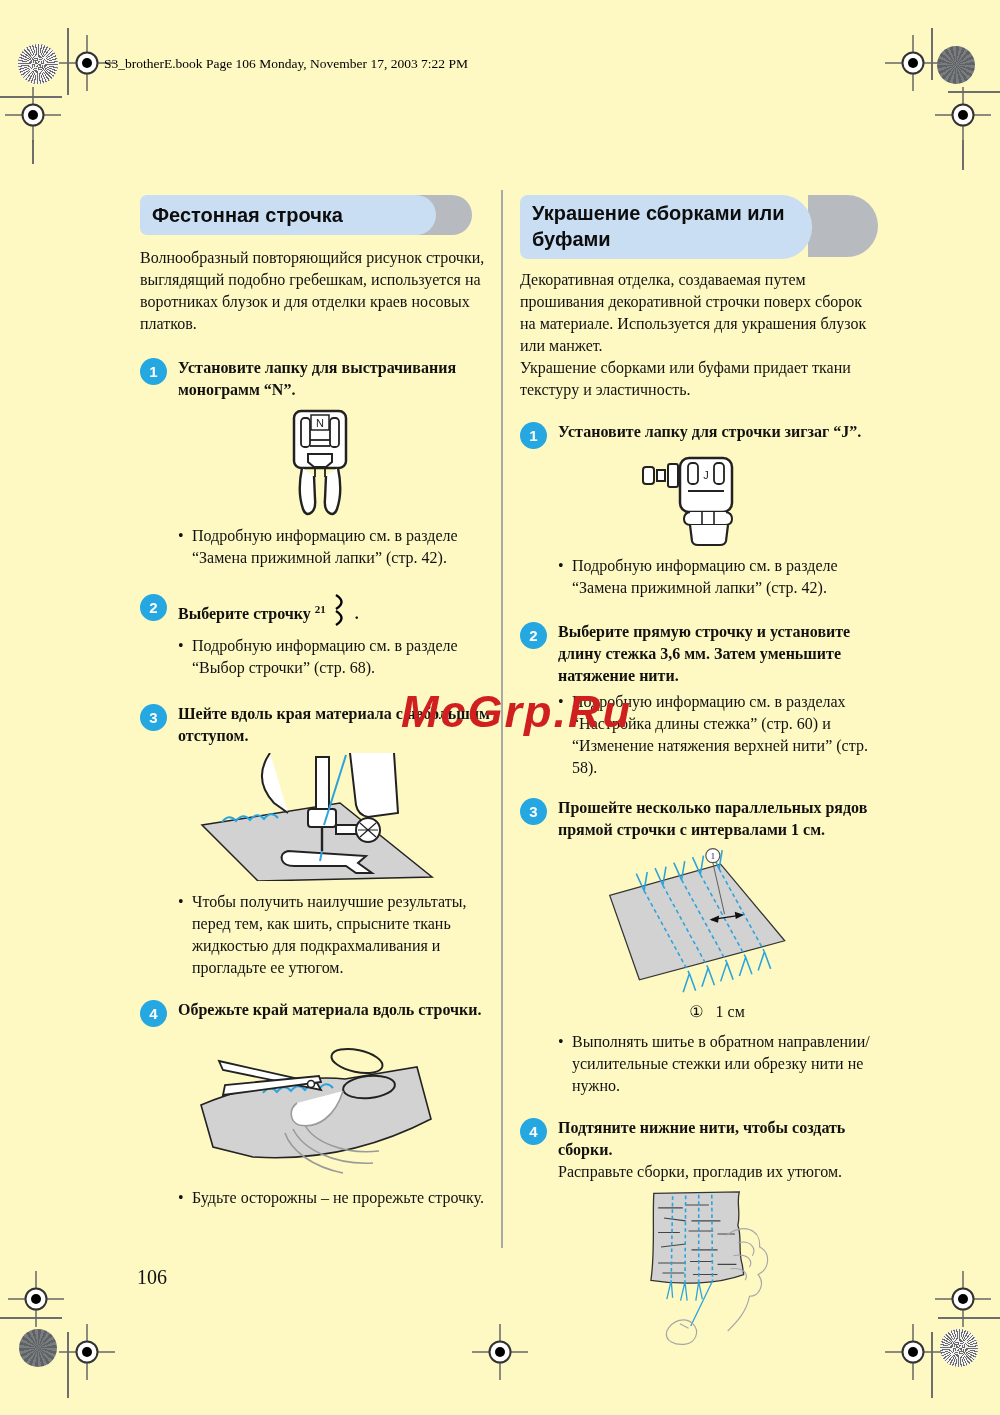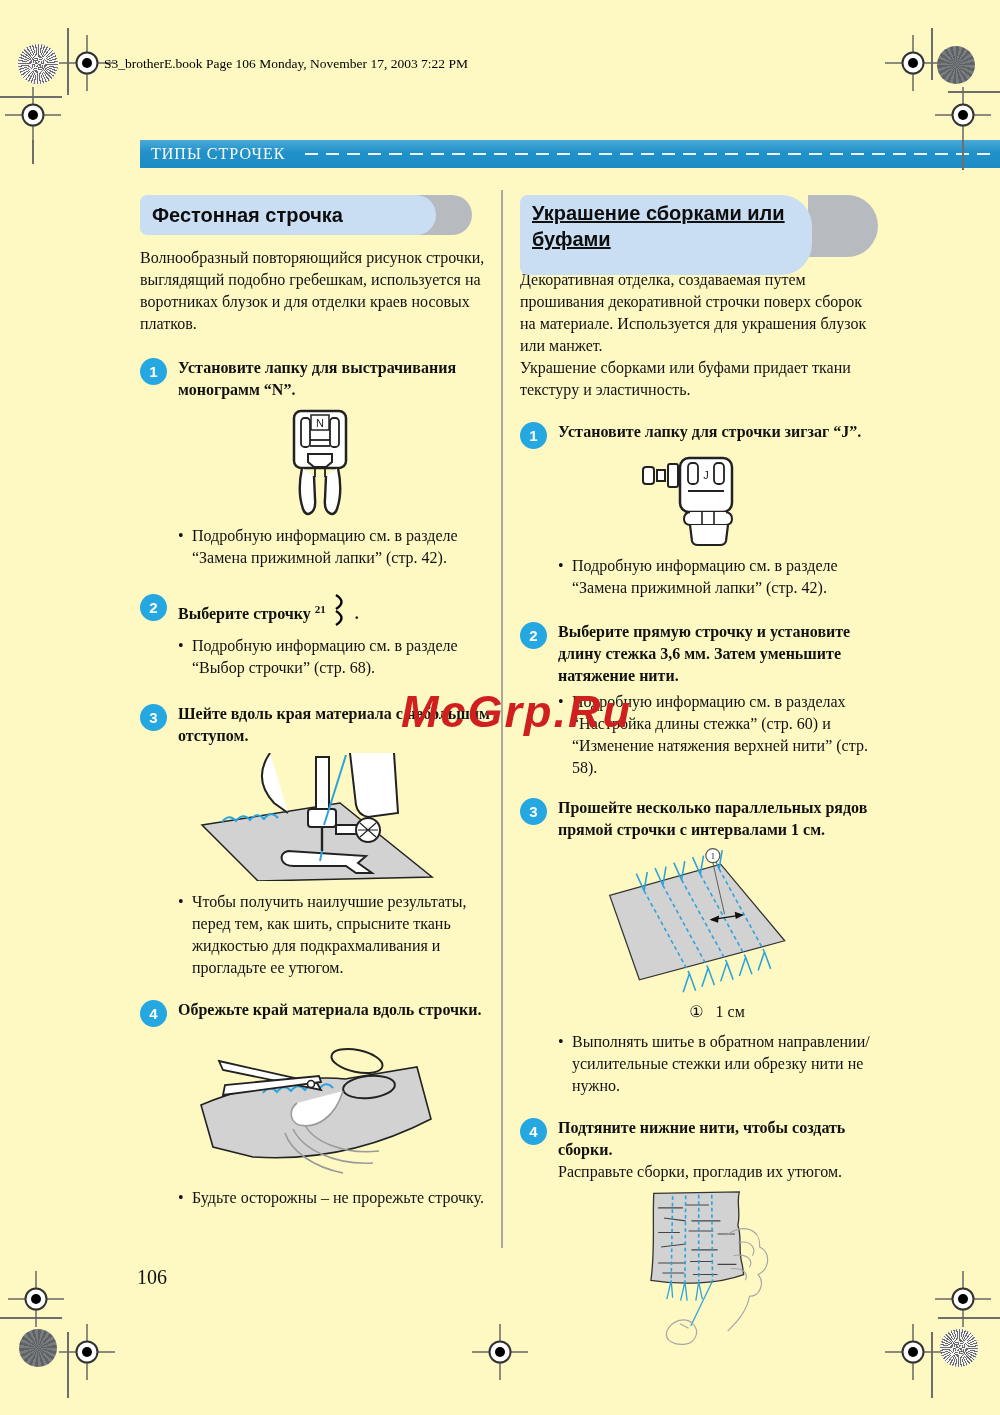--- a/index.html
+++ b/index.html
@@ -36,21 +36,21 @@
   .hbox .bluebox{position:absolute;left:0;top:0;background:#c9ddf3;}
   .hbox .title{font-family:"Liberation Sans",sans-serif;font-weight:bold;color:#0d0d0d;}
 
   .hbox1{height:40px;padding-left:15px;}
   .hbox1 .crescent{left:266px;top:0;width:66px;height:40px;border-radius:0 20px 20px 0;}
   .hbox1 .bluebox{width:296px;height:40px;border-radius:7px 20px 20px 7px;}
   .hbox1 .title{font-size:20px;line-height:40px;padding-left:12px;}
 
   .hbox2{height:62px;}
   .hbox2 .crescent{left:288px;top:0;width:70px;height:62px;border-radius:0 31px 31px 0;}
-  .hbox2 .bluebox{width:292px;height:80px;border-radius:8px 31px 31px 8px;text-decoration:underline;}
+  .hbox2 .bluebox{width:292px;height:64px;border-radius:8px 31px 31px 8px;}
   .hbox2 .title{font-size:20px;line-height:26px;padding:5px 0 0 12px;}
 
   .intro{margin-top:12px;}
   .intro2{margin-top:0;}
 
   
   .step{display:flex;gap:11px;align-items:flex-start;}
   .stepnum{flex:0 0 27px;height:27px;border-radius:50%;background:#25a7e2;color:#fff;
       font-family:"Liberation Sans",sans-serif;font-weight:bold;font-size:15px;
       line-height:27px;text-align:center;margin-top:1px;}
@@ -147,24 +147,20 @@
   </svg>
   <svg class="crosshair" viewBox="0 0 56 56" style="left:935px;top:1271px;">
     <line x1="0" y1="28" x2="56" y2="28" stroke="#666" stroke-width="1.5"></line>
       <line x1="28" y1="0" x2="28" y2="56" stroke="#666" stroke-width="1.5"></line>
     <circle cx="28" cy="28" r="10.5" fill="#fff" stroke="#333" stroke-width="2"></circle>
       <circle cx="28" cy="28" r="5" fill="#000"></circle>
   </svg>
 
   <div class="bookline">S3_brotherE.book  Page 106  Monday, November 17, 2003  7:22 PM</div>
 
-  <div class="sectionbar">
-    <span class="lbl">ТИПЫ СТРОЧЕК</span>
-    <span class="dashes"></span>
-  </div>
 
   <div class="divider"></div>
 
   <div class="col col-left">
 
     <div class="hbox hbox1">
       <div class="crescent"></div>
       <div class="bluebox">
         <div class="title">Фестонная строчка</div>
       </div>

